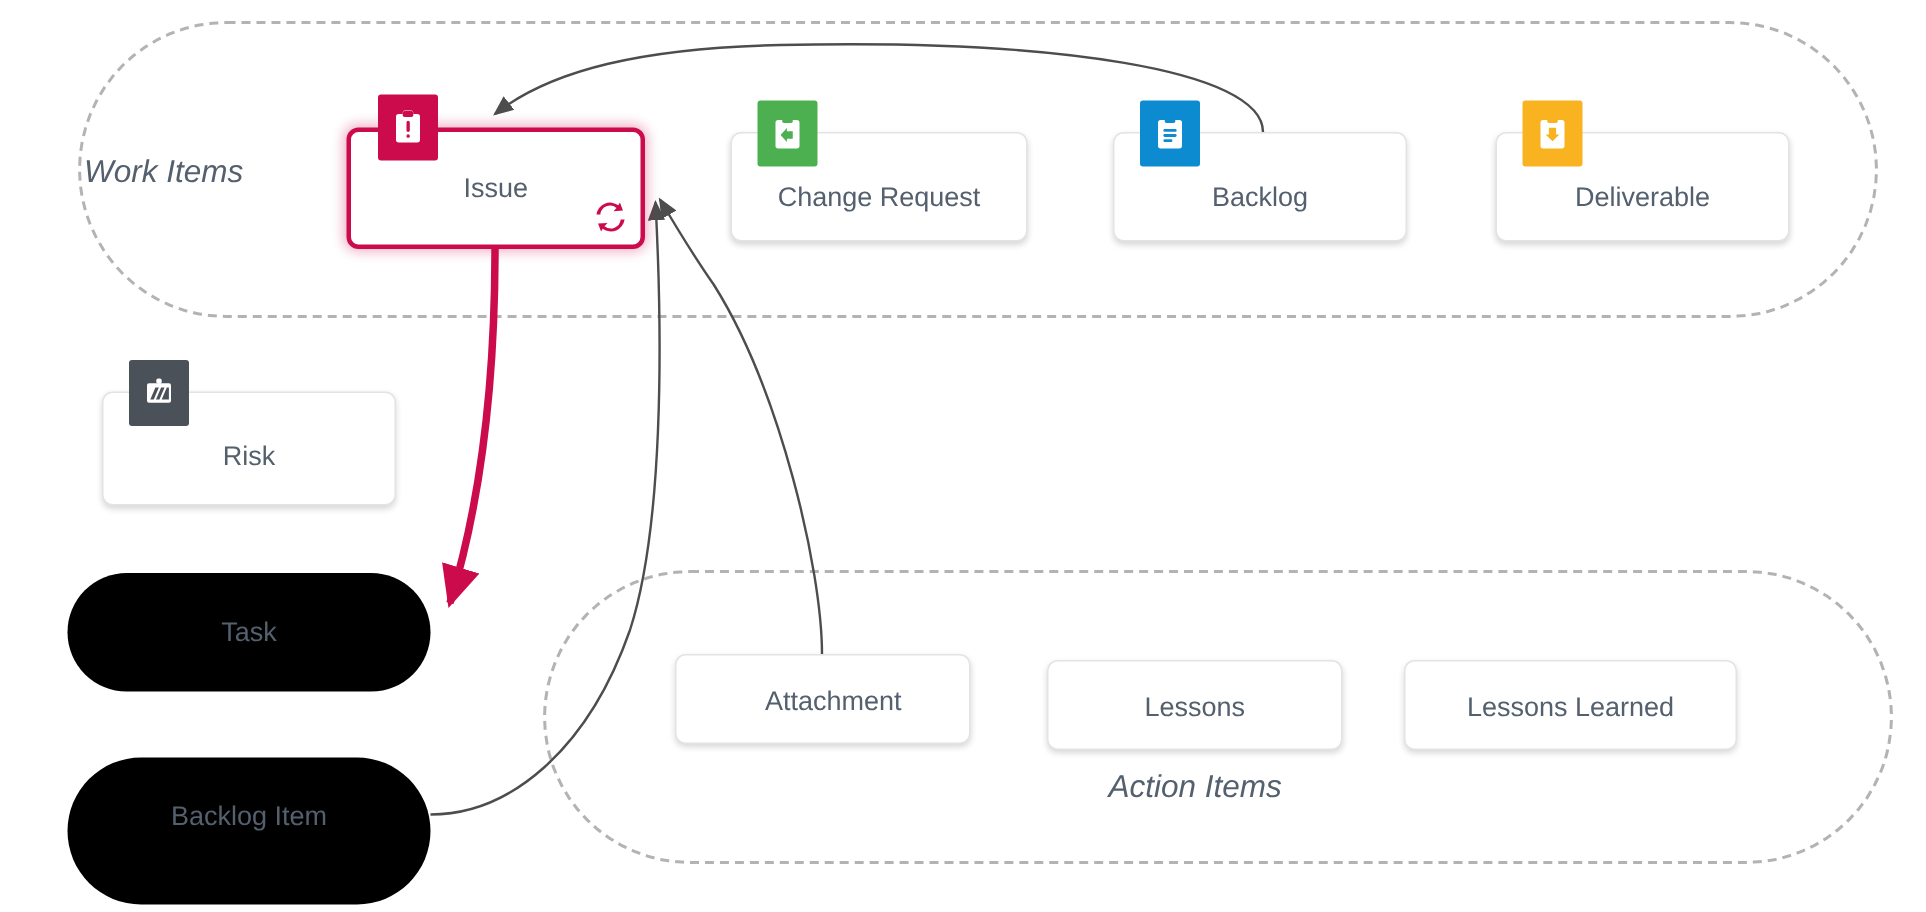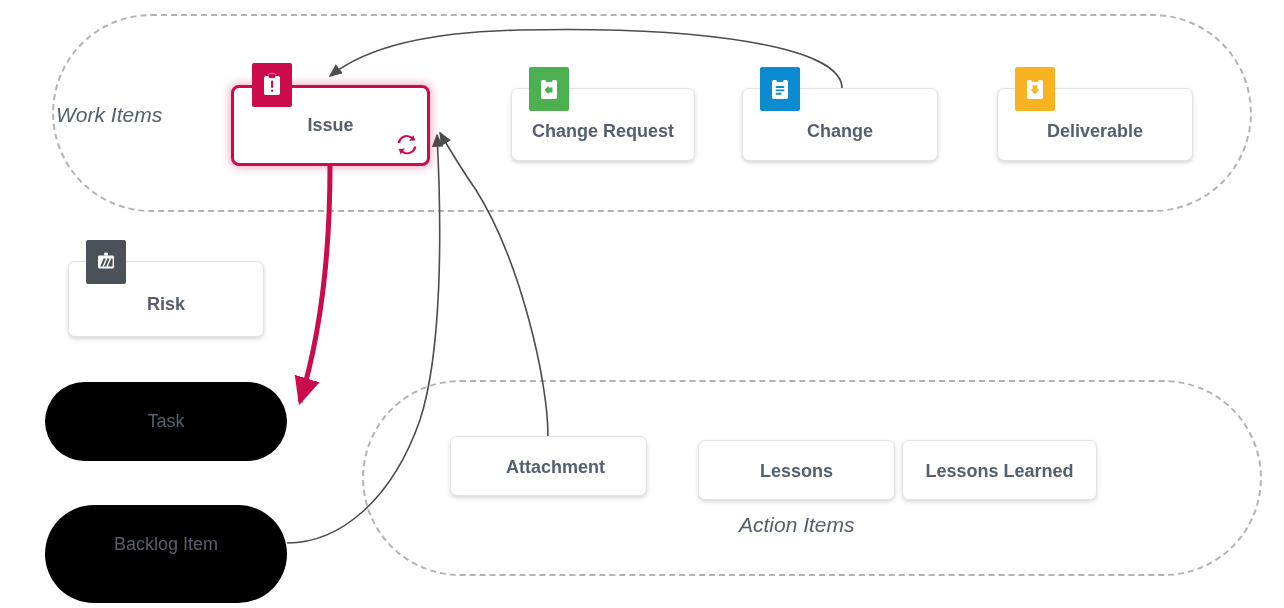--- a/index.html
+++ b/index.html
@@ -78,38 +78,38 @@
   .card-label {
     position: absolute;
     left: 0;
     right: 0;
     text-align: center;
     font-size: 18px;
     color: #54606e;
     white-space: nowrap;
     font-family: "Liberation Sans", sans-serif;
   }
-  .card .card-label { top: 32px; font-weight: bold; }
+  .card .card-label { top: 32px; }
 
   
   #card-issue {
     left: 231px;
     top: 85px;
     width: 199px;
     height: 81px;
     border: 3px solid #cc0b4c;
     border-radius: 8px;
     box-shadow: 0 0 8px 2px rgba(204,11,76,0.30);
   }
   #card-issue .card-label { top: 27px; }
 
   #card-change-request {
-    left: 511px;
+    left: 487px;
     top: 88px;
-    width: 184px;
+    width: 198px;
     height: 73px;
   }
   #card-action {
     left: 742px;
     top: 88px;
     width: 196px;
     height: 73px;
   }
   #card-deliverable {
     left: 997px;
@@ -165,23 +165,23 @@
   }
   #card-attachment .card-label { top: 20px; padding-left: 14px; }
   #card-document {
     left: 698px;
     top: 440px;
     width: 197px;
     height: 60px;
   }
   #card-document .card-label { top: 20px; }
   #card-lessons-learned {
-    left: 902px;
+    left: 936px;
     top: 440px;
-    width: 195px;
+    width: 222px;
     height: 60px;
   }
   #card-lessons-learned .card-label { top: 20px; }
 
   
   .badge {
     position: absolute;
     left: 17px;
     top: -22px;
     width: 40px;
@@ -266,21 +266,21 @@
   <div id="card-action" class="card">
     <div class="badge" style="background:#0d8bd1">
       <svg width="20" height="24" viewBox="0 0 20 24" xmlns="http://www.w3.org/2000/svg">
         <rect x="2" y="3" width="16" height="19" rx="1.8" fill="#ffffff"></rect>
         <rect x="6.5" y="1" width="7" height="4" rx="1.2" fill="#0d8bd1"></rect>
         <rect x="5.6" y="9.0" width="8.8" height="1.9" rx="0.9" fill="#0d8bd1"></rect>
         <rect x="5.6" y="12.4" width="8.8" height="1.9" rx="0.9" fill="#0d8bd1"></rect>
         <rect x="5.6" y="15.8" width="6.0" height="1.9" rx="0.9" fill="#0d8bd1"></rect>
       </svg>
     </div>
-    <div class="card-label">Change</div>
+    <div class="card-label">Backlog</div>
   </div>
 
   <div id="card-deliverable" class="card">
     <div class="badge" style="background:#f9b320">
       <svg width="20" height="24" viewBox="0 0 20 24" xmlns="http://www.w3.org/2000/svg">
         <rect x="2" y="3" width="16" height="19" rx="1.8" fill="#ffffff"></rect>
         <rect x="6.5" y="1" width="7" height="4" rx="1.2" fill="#f9b320"></rect>
         <path d="M7.6,8.2 L12.4,8.2 L12.4,12.6 L14.6,12.6 L10.0,17.2 L5.4,12.6 L7.6,12.6 Z" fill="#f9b320"></path>
       </svg>
     </div>

